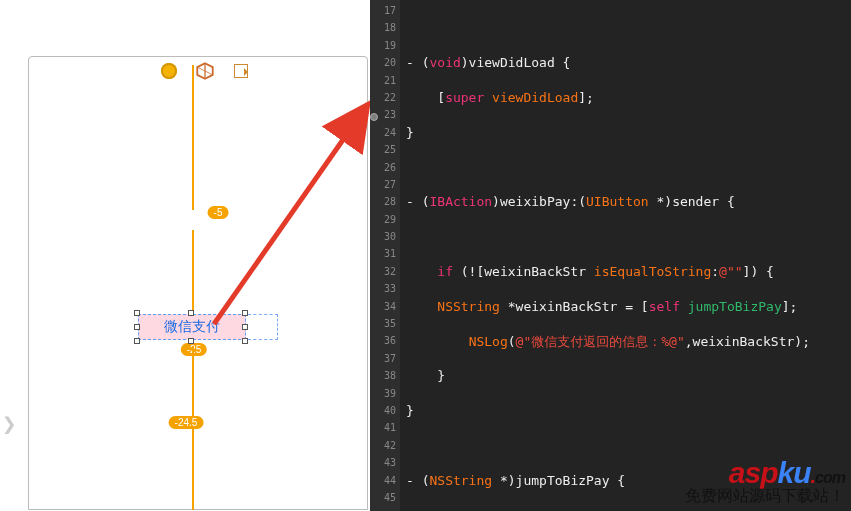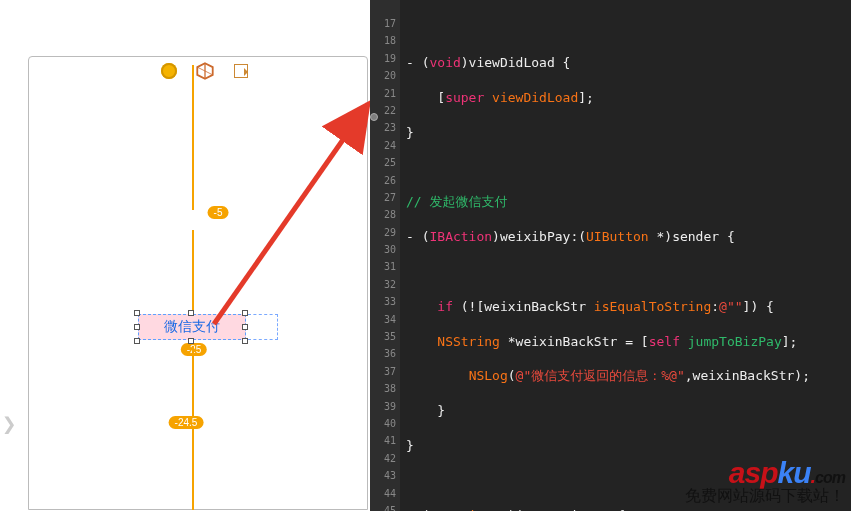--- a/index.html
+++ b/index.html
@@ -89,21 +89,21 @@
     .arrow-svg { position:absolute; left:210px; top:74px; pointer-events:none; }
 
     
     .code-pane {
       flex:1; background:#232323; position:relative;
       display:flex;
     }
     .gutter {
       width:30px; background:#2e2e2e; color:#888;
       font-size:10px; text-align:right; padding-right:4px;
-      line-height:17.4px; padding-top:15px;
+      line-height:17.4px; padding-top:2px;
       font-family: Menlo, Monaco, monospace;
     }
     .gutter div { height:17.4px; }
     .marker-dot {
       position:absolute; left:0px; top:113px;
       width:8px;height:8px;border-radius:50%;
       background:#7f7f7f; border:1px solid #aaa;
     }
     .code {
       flex:1; color:#e8e8e8; padding:2px 6px;
@@ -218,21 +218,20 @@
     <div>43</div>
     <div>44</div>
     <div>45</div>
   </div>
   <div class="code">
 <span class="l"></span>
 <span class="l"><span class="k-white">- (</span><span class="k-pink">void</span><span class="k-white">)viewDidLoad {</span></span>
 <span class="l"><span class="k-white">    [</span><span class="k-pink">super</span><span> </span><span class="k-cyan">viewDidLoad</span><span class="k-white">];</span></span>
 <span class="l"><span class="k-white">}</span></span>
 <span class="l"></span>
-<span class="l"><span class="k-comment">// 发起微信支付</span></span>
 <span class="l"><span class="k-white">- (</span><span class="k-pink">IBAction</span><span class="k-white">)weixibPay:(</span><span class="k-cyan">UIButton</span><span class="k-white"> *)sender {</span></span>
 <span class="l"></span>
 <span class="l"><span>    </span><span class="k-pink">if</span><span class="k-white"> (![weixinBackStr </span><span class="k-cyan">isEqualToString</span><span class="k-white">:</span><span class="k-red">@""</span><span class="k-white">]) {</span></span>
 <span class="l"><span>    </span><span class="k-cyan">NSString</span><span class="k-white"> *weixinBackStr = [</span><span class="k-pink">self</span><span> </span><span class="k-green">jumpToBizPay</span><span class="k-white">];</span></span>
 <span class="l"><span>        </span><span class="k-cyan">NSLog</span><span class="k-white">(</span><span class="k-red">@"微信支付返回的信息：%@"</span><span class="k-white">,weixinBackStr);</span></span>
 <span class="l"><span class="k-white">    }</span></span>
 <span class="l"><span class="k-white">}</span></span>
 <span class="l"></span>
 <span class="l"><span class="k-white">- (</span><span class="k-cyan">NSString</span><span class="k-white"> *)jumpToBizPay {</span></span>
 

